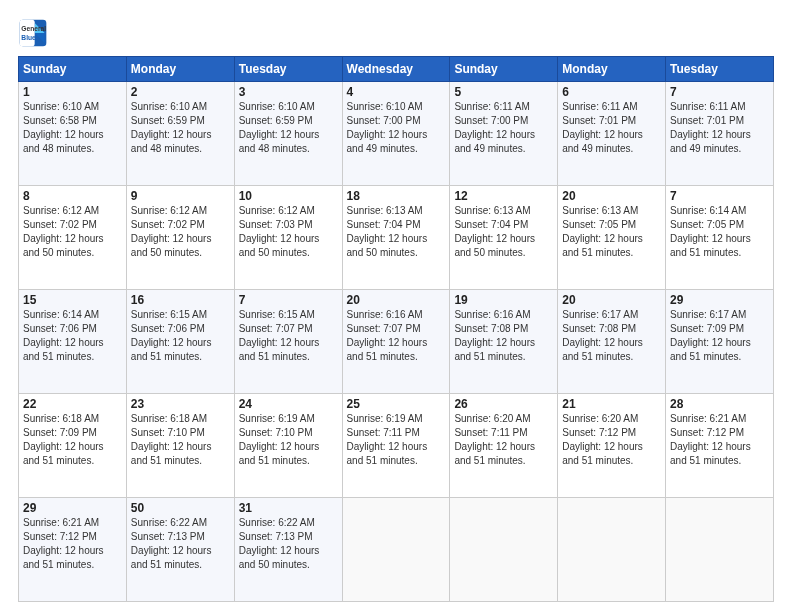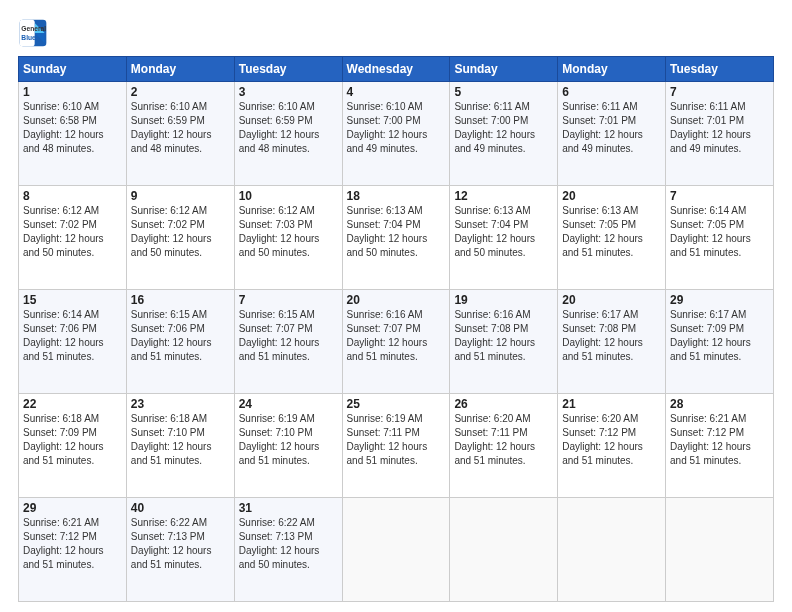--- a/index.html
+++ b/index.html
@@ -254,21 +254,21 @@
         <span class="day-num">28</span>
         <span class="day-info">Sunrise: 6:21 AM<br>Sunset: 7:12 PM<br>Daylight: 12 hours and 51 minutes.</span>
       </td>
         </tr>
         <tr>
           <td>
         <span class="day-num">29</span>
         <span class="day-info">Sunrise: 6:21 AM<br>Sunset: 7:12 PM<br>Daylight: 12 hours and 51 minutes.</span>
       </td>
           <td>
-        <span class="day-num">40</span>
+        <span class="day-num">50</span>
         <span class="day-info">Sunrise: 6:22 AM<br>Sunset: 7:13 PM<br>Daylight: 12 hours and 51 minutes.</span>
       </td>
           <td>
         <span class="day-num">31</span>
         <span class="day-info">Sunrise: 6:22 AM<br>Sunset: 7:13 PM<br>Daylight: 12 hours and 50 minutes.</span>
       </td>
           <td class="empty-cell"></td>
           <td class="empty-cell"></td>
           <td class="empty-cell"></td>
           <td class="empty-cell"></td>

